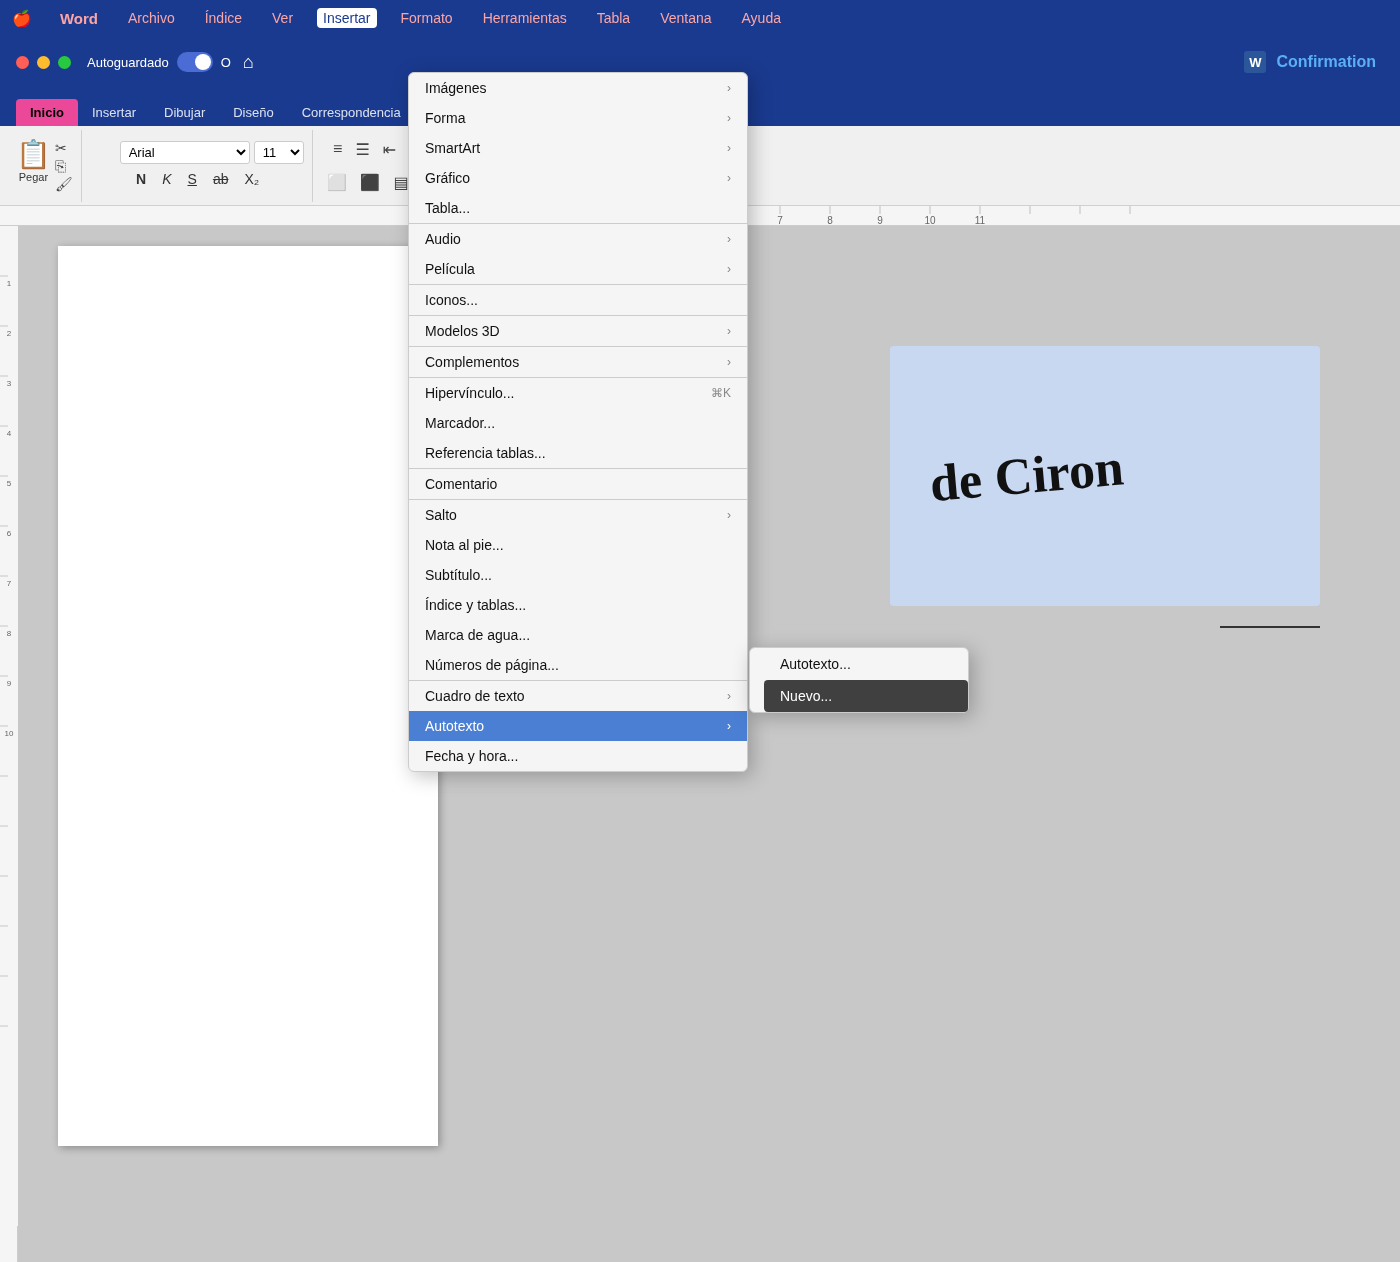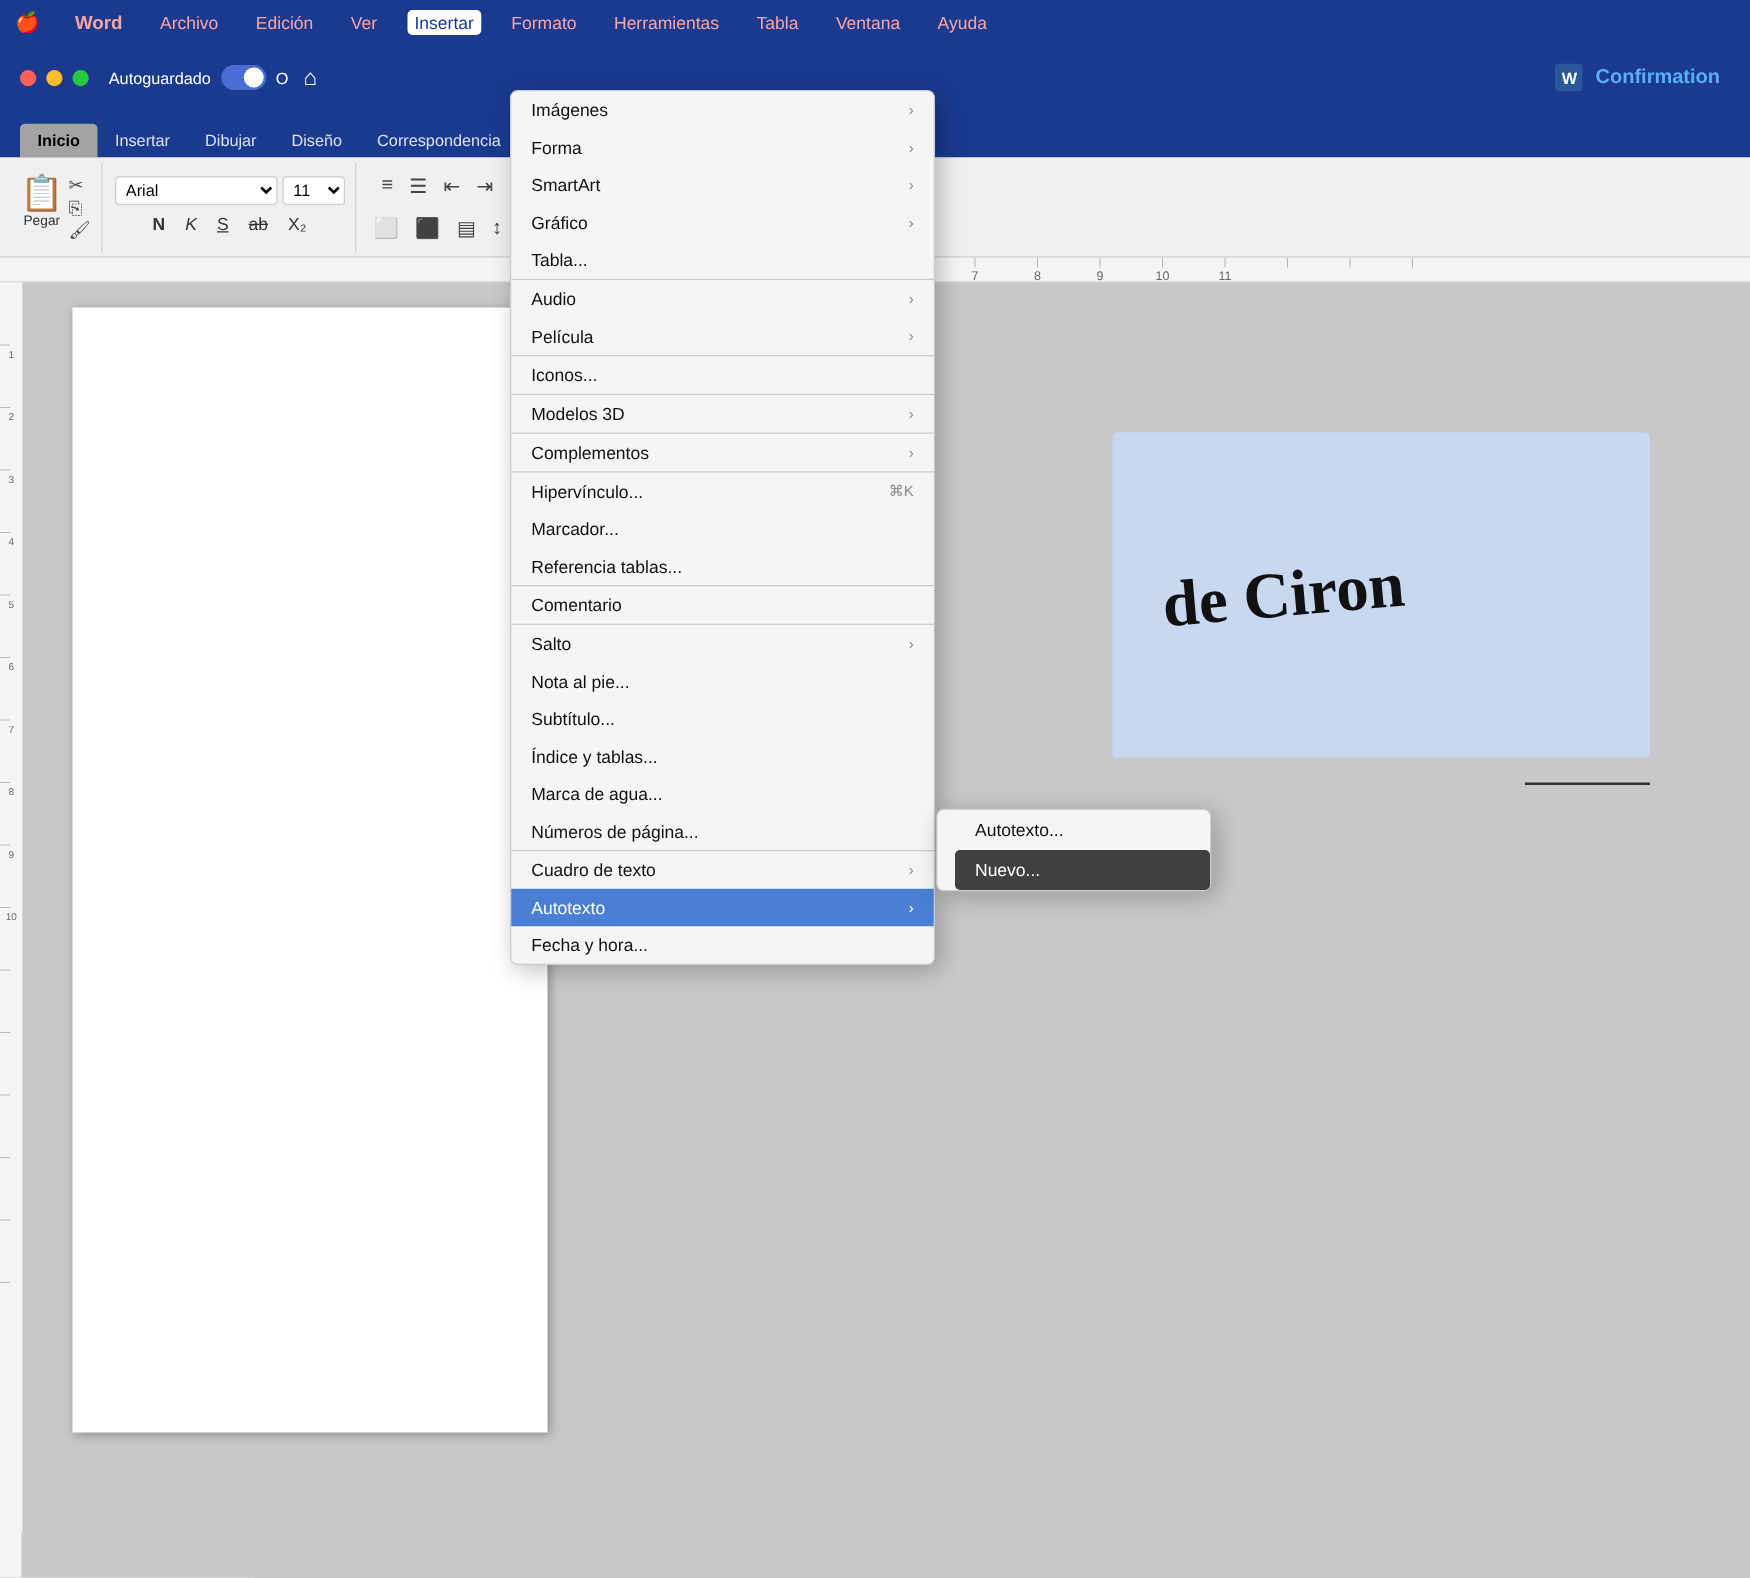--- a/index.html
+++ b/index.html
@@ -128,21 +128,21 @@
       z-index: 100;
     }
     .ribbon-tab {
       padding: 6px 14px;
       font-size: 13px;
       color: rgba(255,255,255,0.85);
       cursor: pointer;
       border-radius: 4px 4px 0 0;
     }
     .ribbon-tab.active {
-      background: #a3a3a3;
+      background: #ec4899;
       color: #1a3a8f;
       font-weight: 600;
       color: black;
     }
 
     
     .ribbon-toolbar {
       background: #f0f0f0;
       border-bottom: 1px solid #d0d0d0;
       height: 80px;
@@ -200,20 +200,21 @@
     }
 
     .font-select {
       border: 1px solid #ccc;
       border-radius: 3px;
       padding: 2px 4px;
       font-size: 13px;
       background: white;
       width: 130px;
       cursor: pointer;
+      margin-left: 28px;
     }
     .font-size-select {
       border: 1px solid #ccc;
       border-radius: 3px;
       padding: 2px 4px;
       font-size: 13px;
       background: white;
       width: 50px;
       cursor: pointer;
     }
@@ -396,21 +397,21 @@
       border-radius: 3px;
     }
   </style>
 </head>
 <body>
 
 <div class="mac-menubar">
   <span class="mac-apple-icon">🍎</span>
   <span class="mac-menu-item word-bold">Word</span>
   <span class="mac-menu-item">Archivo</span>
-  <span class="mac-menu-item">Edición</span>
+  <span class="mac-menu-item">Índice</span>
   <span class="mac-menu-item">Ver</span>
   <span class="mac-menu-item insertar-active">Insertar</span>
   <span class="mac-menu-item">Formato</span>
   <span class="mac-menu-item">Herramientas</span>
   <span class="mac-menu-item">Tabla</span>
   <span class="mac-menu-item">Ventana</span>
   <span class="mac-menu-item">Ayuda</span>
 </div>
 
 <div class="title-bar">

